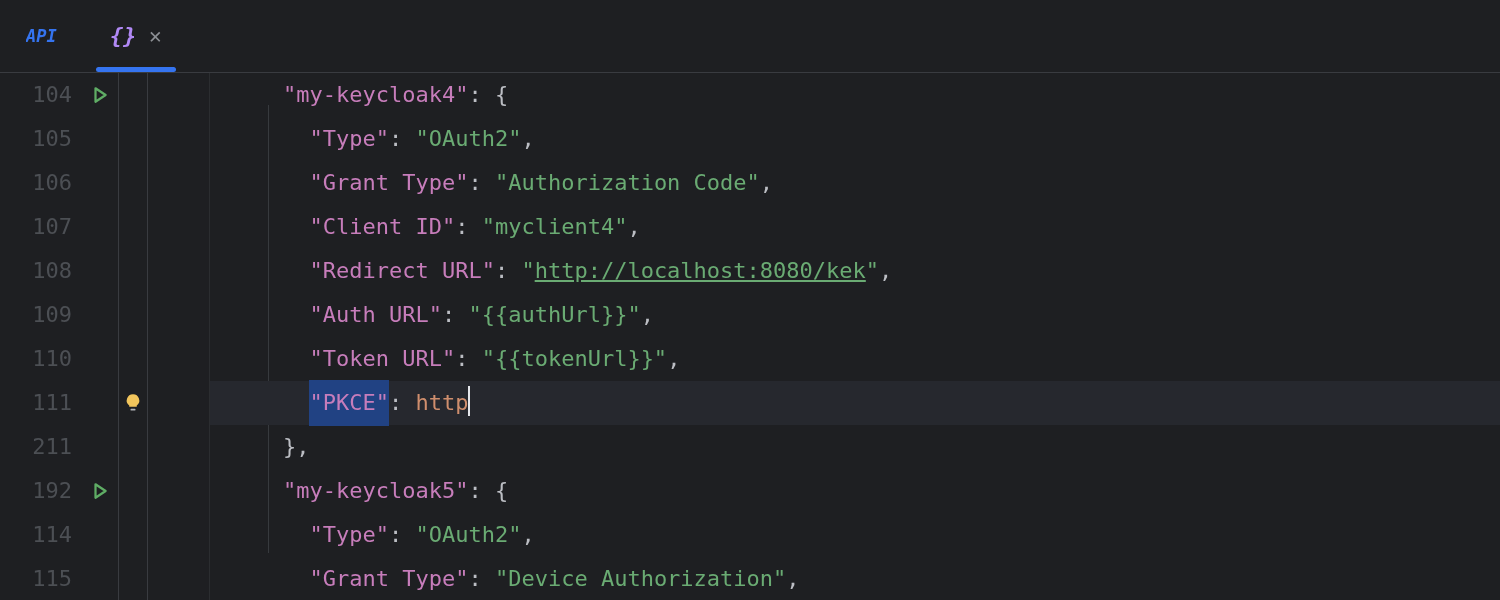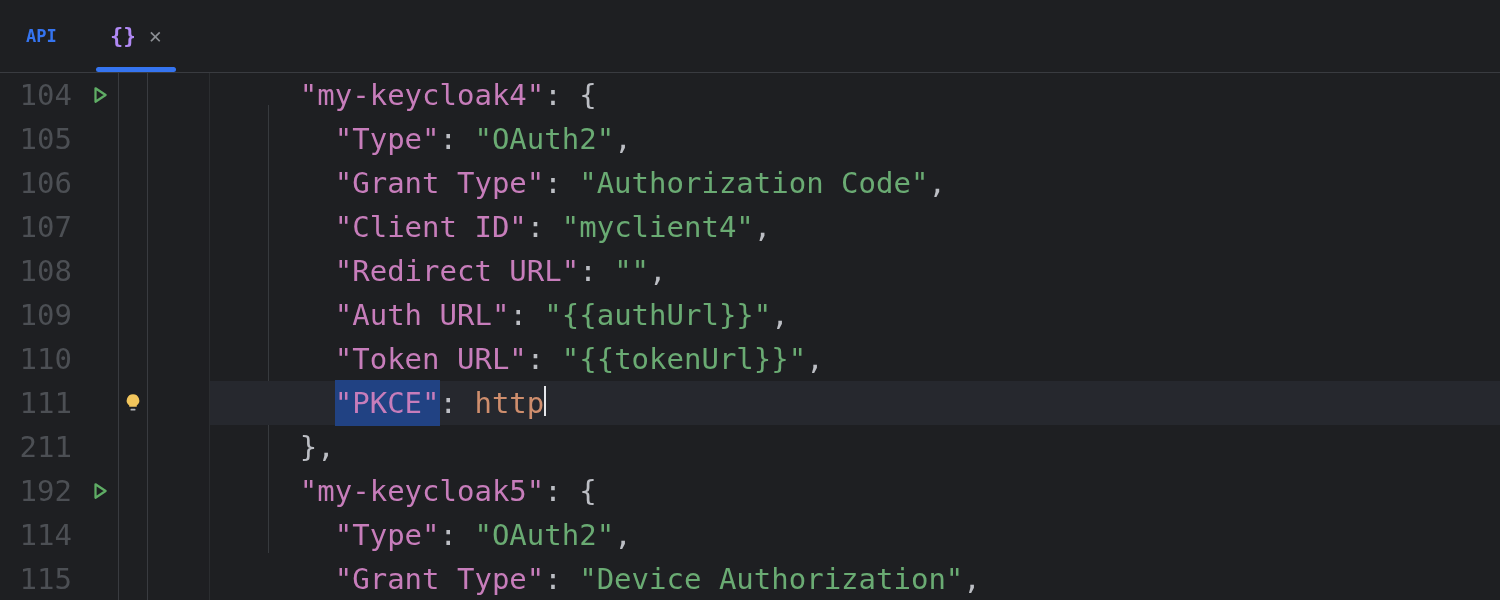--- a/index.html
+++ b/index.html
@@ -42,31 +42,32 @@
     bottom: 0;
     height: 5px;
     background: #3574f0;
     border-radius: 3px;
   }
 
   .tab .icon {
     display: flex;
     align-items: flex-start;
     justify-content: center;
+    font-style: italic;
   }
 
   .tab .close {
     color: #8c8f94;
     margin-left: 3px;
     font-size: 21px;
   }
 
   .editor {
     display: flex;
-    font-size: 29px;
+    font-size: 22px;
     line-height: 44px;
     height: calc(100% - 72px);
   }
 
   .gutter {
     width: 82px;
     text-align: right;
     padding-right: 10px;
     padding-left: 10px;
     color: #4c4f54;
@@ -240,21 +241,21 @@
       <div class="cell"></div>
       <div class="cell"></div>
       <div class="cell"></div>
     </div>
   <div class="code" id="code">
     <div class="guide"></div>
   <div class="line"><span class="p">    </span><span class="k">"my-keycloak4"</span><span class="p">: {</span></div>
       <div class="line"><span class="p">      </span><span class="k">"Type"</span><span class="p">: </span><span class="s">"OAuth2"</span><span class="p">,</span></div>
       <div class="line"><span class="p">      </span><span class="k">"Grant Type"</span><span class="p">: </span><span class="s">"Authorization Code"</span><span class="p">,</span></div>
       <div class="line"><span class="p">      </span><span class="k">"Client ID"</span><span class="p">: </span><span class="s">"myclient4"</span><span class="p">,</span></div>
-      <div class="line"><span class="p">      </span><span class="k">"Redirect URL"</span><span class="p">: </span><span class="s">"</span><span class="s">"</span><span class="p">,</span></div>
+      <div class="line"><span class="p">      </span><span class="k">"Redirect URL"</span><span class="p">: </span><span class="s">"</span><span class="url">http://localhost:8080/kek</span><span class="s">"</span><span class="p">,</span></div>
       <div class="line"><span class="p">      </span><span class="k">"Auth URL"</span><span class="p">: </span><span class="s">"{{authUrl}}"</span><span class="p">,</span></div>
       <div class="line"><span class="p">      </span><span class="k">"Token URL"</span><span class="p">: </span><span class="s">"{{tokenUrl}}"</span><span class="p">,</span></div>
       <div class="line current"><span class="p">      </span><span class="k sel">"PKCE"</span><span class="p">: </span><span class="bool">http</span><span class="caret"></span></div>
       <div class="line"><span class="p">    </span><span class="p">},</span></div>
       <div class="line"><span class="p">    </span><span class="k">"my-keycloak5"</span><span class="p">: {</span></div>
       <div class="line"><span class="p">      </span><span class="k">"Type"</span><span class="p">: </span><span class="s">"OAuth2"</span><span class="p">,</span></div>
       <div class="line"><span class="p">      </span><span class="k">"Grant Type"</span><span class="p">: </span><span class="s">"Device Authorization"</span><span class="p">,</span></div>
     </div>
 </div>
 

